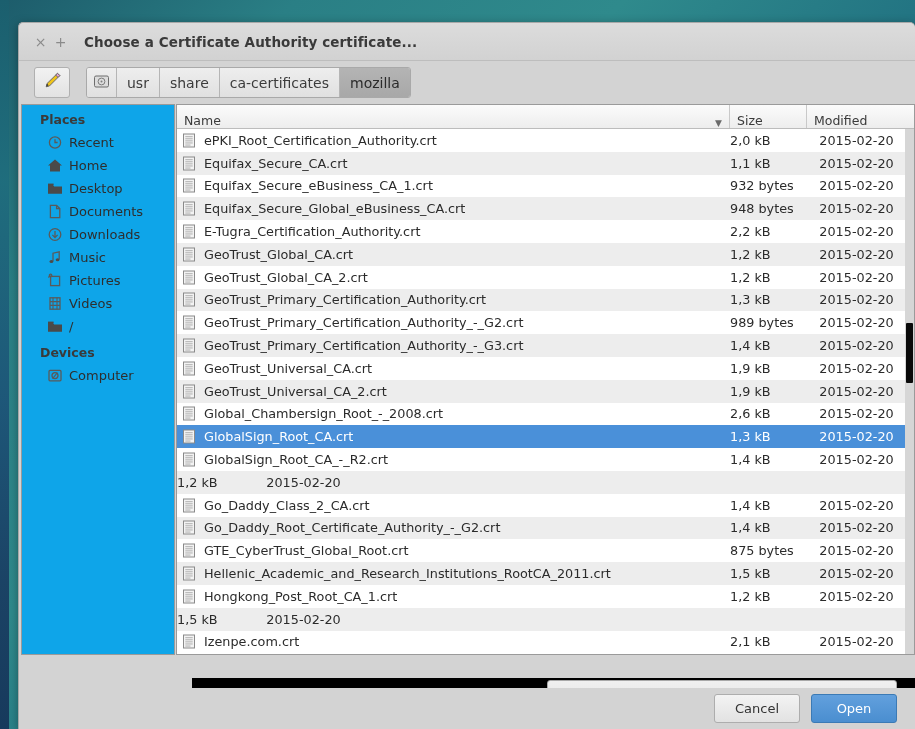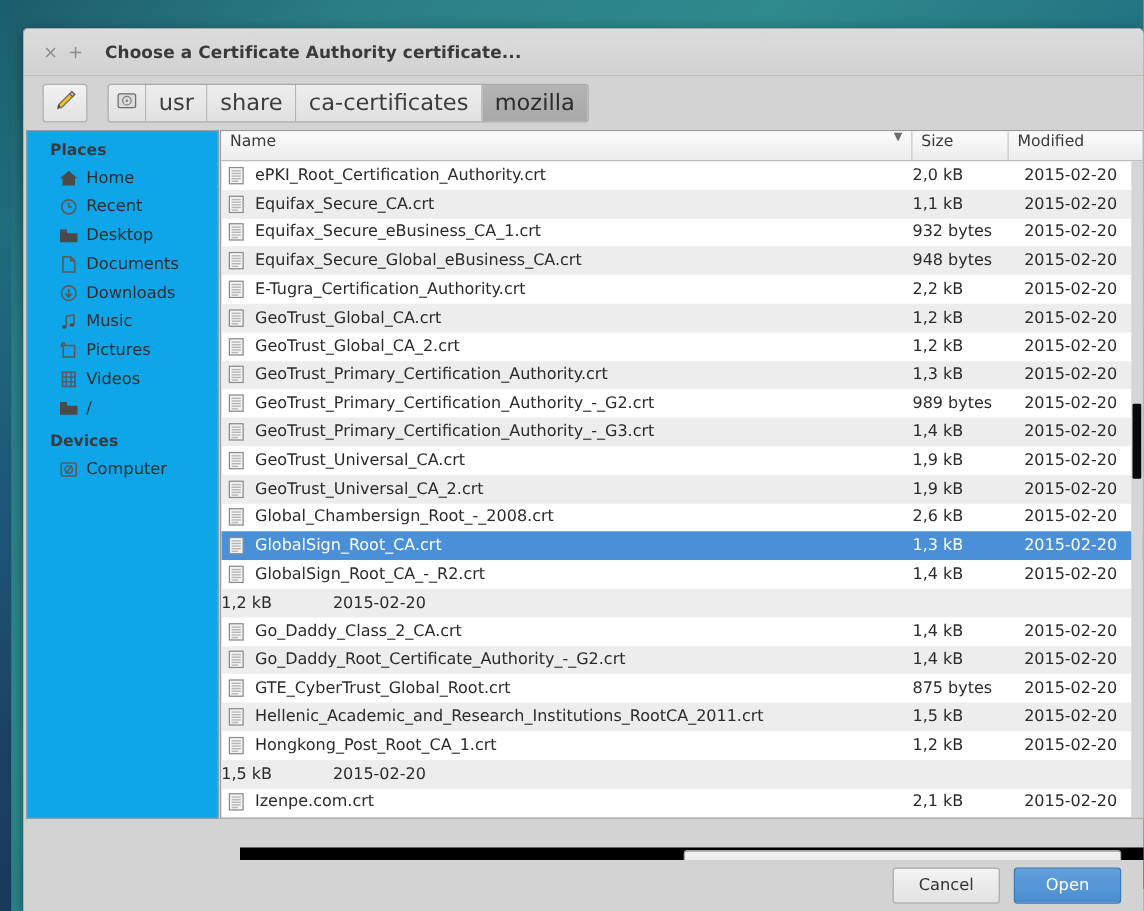--- a/index.html
+++ b/index.html
@@ -60,21 +60,21 @@
     display: flex; align-items: center; justify-content: center;
     cursor: pointer;
   }
   #pathbar {
     display: flex; margin-left: 16px;
     border: 1px solid #a9a9a9; border-radius: 3px; overflow: hidden;
     height: 31px; background: #e4e4e4;
   }
   .path-seg {
     display: flex; align-items: center; justify-content: center;
-    padding: 0 10px; font-size: 18px; color: #3c3c3c;
+    padding: 0 10px; font-size: 14px; color: #3c3c3c;
     background: linear-gradient(180deg,#eeeeee 0%, #e0e0e0 100%);
     border-right: 1px solid #b5b5b5;
     cursor: pointer; white-space: nowrap;
   }
   .path-seg:last-child { border-right: none; }
   .path-seg.root { padding: 0 6px; }
   .path-seg.active {
     background: linear-gradient(180deg,#b4b4b4 0%, #a8a8a8 100%);
     color: #2b2b2b; font-weight: 500;
   }
@@ -106,21 +106,21 @@
   }
   
   #listwrap {
     flex: 1; margin-left: 1px; position: relative;
     border: 1px solid #9a9a9a; background: #fff; overflow: hidden;
   }
   #listhead {
     display: flex; height: 24px; background: linear-gradient(180deg,#fbfbfb 0%,#ededed 100%);
     border-bottom: 1px solid #bcbcbc; font-size: 12.5px; color: #3a3a3a;
   }
-  .hcell { display: flex; align-items: flex-start; padding: 0 7px; cursor: pointer; }
+  .hcell { display: flex; align-items: flex-end; padding: 0 7px; cursor: pointer; }
   .hcell.name { flex: 1; justify-content: space-between; border-right: 1px solid #c9c9c9; }
   .hcell.size { width: 77px; border-right: 1px solid #c9c9c9; }
   .hcell.mod  { width: 107px; }
   .sortarrow { color: #6b6b6b; font-size: 9px; }
   #rows { height: 525px; overflow: hidden; }
   .row {
     display: flex; height: 22.8px; align-items: center;
     font-size: 12.8px; color: #2b2b2b;
   }
   .row.alt { background: #ededed; }
@@ -210,33 +210,33 @@
   </div>
 
   <div id="content">
 
     <div id="sidebar">
       <div class="side-head">Places</div>
       <div id="places-list">
           <div class="side-item">
             <span class="ic">
               <svg width="16" height="15" viewBox="0 0 16 15">
-                <path d="M8 1.6 L15 7.6 H13 V13.4 H3 V7.6 H1 Z" fill="#4a4a4a"></path>
-              </svg>
-            </span>
-            <span>Home</span>
-          </div>
-          <div class="side-item">
-            <span class="ic">
-              <svg width="16" height="15" viewBox="0 0 16 15">
                 <circle cx="8" cy="7.5" r="5.6" fill="none" stroke="#5a5a5a" stroke-width="1.3"></circle>
                 <path d="M8 4.2 V7.5 H10.6" fill="none" stroke="#5a5a5a" stroke-width="1.3"></path>
               </svg>
             </span>
             <span>Recent</span>
+          </div>
+          <div class="side-item">
+            <span class="ic">
+              <svg width="16" height="15" viewBox="0 0 16 15">
+                <path d="M8 1.6 L15 7.6 H13 V13.4 H3 V7.6 H1 Z" fill="#4a4a4a"></path>
+              </svg>
+            </span>
+            <span>Home</span>
           </div>
           <div class="side-item">
             <span class="ic">
               <svg width="16" height="15" viewBox="0 0 16 15">
                 <path d="M1 4 H6 L7.2 5.6 H15 V12.8 H1 Z" fill="#4a4a4a"></path>
                 <rect x="1" y="2.6" width="5.6" height="1.6" fill="#4a4a4a"></rect>
               </svg>
             </span>
             <span>Desktop</span>
           </div>

